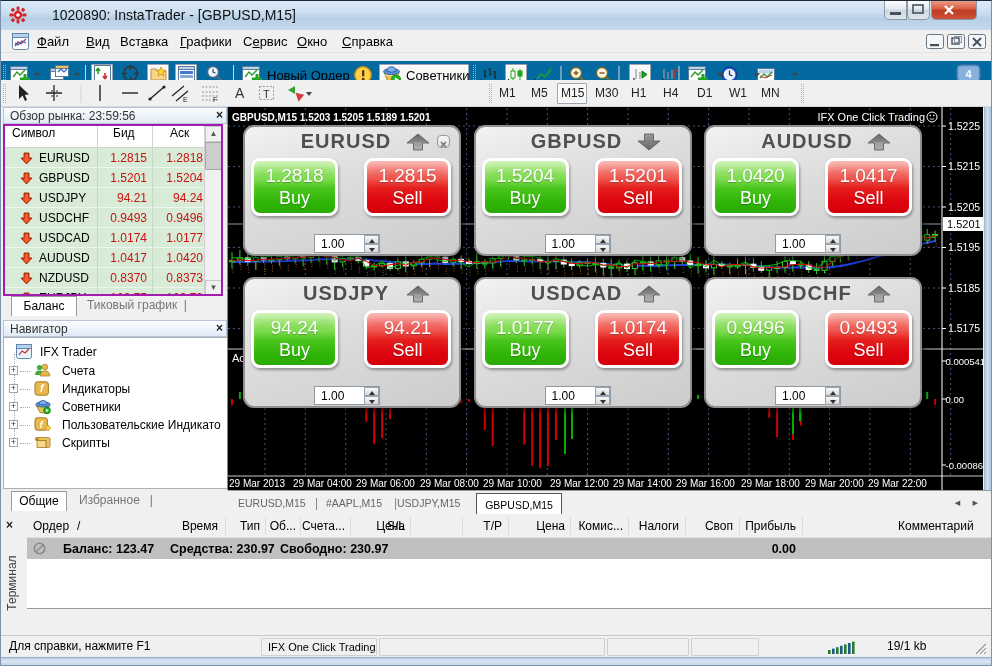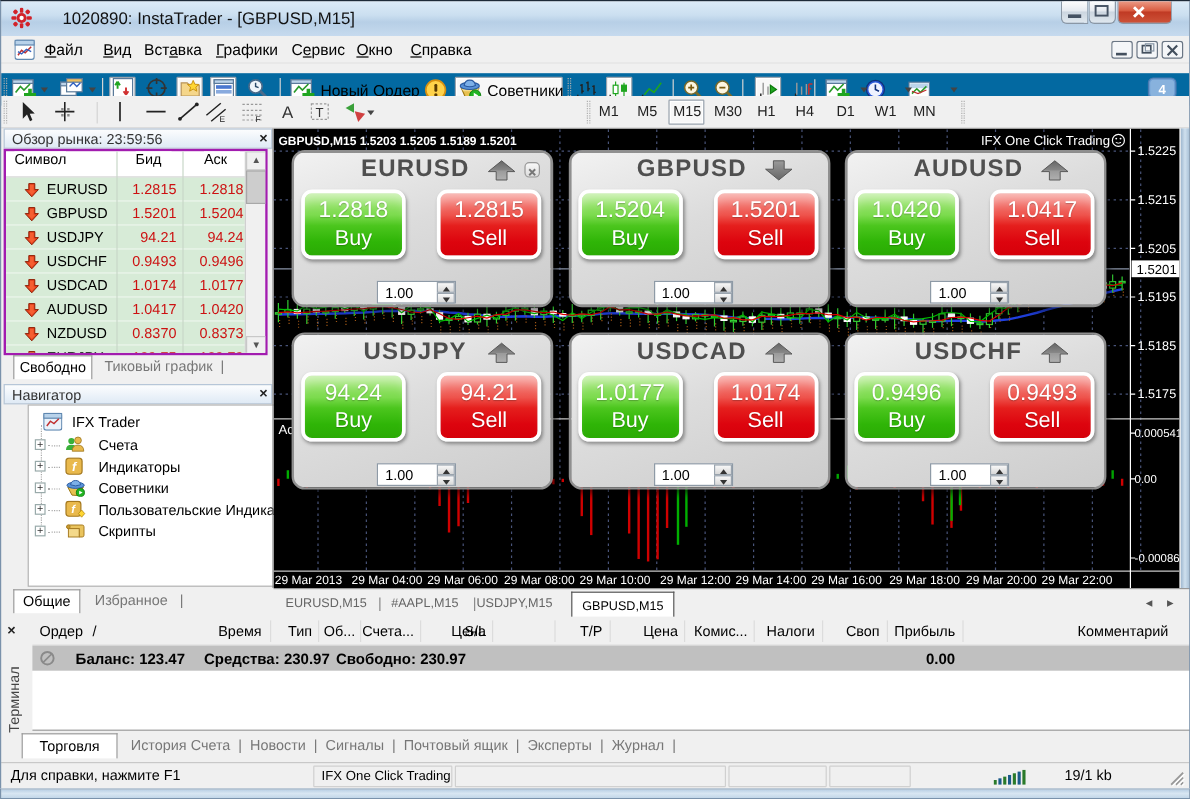--- a/index.html
+++ b/index.html
@@ -33,21 +33,21 @@
 .mwrow{position:absolute;left:0;width:201px;height:20px;background:#d7ebd7;border-bottom:1px solid #eef7ee;}
 .mwsym{position:absolute;left:34px;top:3px;font-size:12px;color:#000;}
 .mwv{position:absolute;top:3px;font-size:12px;color:#cc1111;text-align:right;}
 .colsep{position:absolute;top:0;bottom:0;width:1px;background:#c8d8c8;}
 .sb{position:absolute;right:0;top:0;width:17px;height:170px;background:#f0f0f0;border-left:1px solid #d0d0d0;}
 .sbbtn{position:absolute;left:0;width:17px;height:16px;background:#f0f0f0;border:1px solid #c8c8c8;color:#555;font-size:8px;text-align:center;line-height:14px;}
 .sbthumb{position:absolute;left:0;top:16px;width:17px;height:28px;background:#cdcdcd;border:1px solid #a8a8a8;}
 .tabbar{position:absolute;font-size:12px;color:#777;}
 .tabactive{position:absolute;background:#fff;border:1px solid #9a9a9a;border-bottom:none;color:#000;font-size:12px;text-align:center;}
 #nav{left:3px;top:320px;width:224px;height:192px;background:#f0f0f0;}
-#navtree{position:absolute;left:0;top:17px;width:252px;height:152px;background:#fff;border:1px solid #b0b0b0;font-size:12px;overflow:hidden;margin-left:20px;}
+#navtree{position:absolute;left:0;top:17px;width:252px;height:152px;background:#fff;border:1px solid #b0b0b0;font-size:12px;overflow:hidden;}
 .ti{position:absolute;left:36px;color:#000;white-space:nowrap;}
 .plus{position:absolute;left:5px;width:9px;height:9px;border:1px solid #9aa;background:#fff;font-size:9px;line-height:7px;text-align:center;color:#333;}
 
 #chartwrap{left:228px;top:107px;width:755px;height:383px;}
 #chartborder{left:227px;top:107px;width:1px;height:383px;background:#888;}
 
 .tp{position:absolute;width:218px;height:131px;background:linear-gradient(160deg,#f2f2f2 0%,#dcdcdc 45%,#cccccc 100%);border:2px solid #8f8f8f;border-radius:11px;box-shadow:2px 3px 5px rgba(0,0,0,0.55);}
 .tptitle{position:absolute;top:3px;width:100%;text-align:center;font-size:20px;font-weight:bold;color:#4f4f4f;letter-spacing:1px;padding-right:12px;}
 .btn{position:absolute;top:31px;width:87px;height:58px;border-radius:9px;border:3px solid #fff;box-shadow:1px 2px 3px rgba(0,0,0,0.35);}
 .btn .p{position:absolute;top:4px;width:100%;text-align:center;font-size:19px;color:#fff;text-shadow:0 1px 1px rgba(0,0,0,0.25);}
@@ -418,21 +418,21 @@
           <div class="mwv" style="left:118px;width:80px">129.79</div>
         </div>
 <div class="colsep" style="left:92px"></div>
         <div class="colsep" style="left:147px"></div>
 <div class="sb">
           <div class="sbbtn" style="top:0">▲</div>
           <div class="sbthumb"></div>
           <div class="sbbtn" style="bottom:0">▼</div>
         </div>
 </div>
-<div class="tabactive" style="left:8px;top:189px;width:66px;height:20px;padding-top:2px">Свободно</div>
+<div class="tabactive" style="left:8px;top:189px;width:66px;height:20px;padding-top:2px">Баланс</div>
 <div class="tabbar" style="left:84px;top:191px">Тиковый график&nbsp;&nbsp;|</div>
 </div>
 <div id="nav" class="abs">
 <div class="panelhdr">Навигатор</div>
       <div class="phx">×</div>
 <div id="navtree">
 <div style="position:absolute;left:10px;top:16px;width:1px;height:92px;border-left:1px dotted #aaa"></div>
 <svg style="position:absolute;left:12px;top:6px" width="16" height="15" viewBox="0 0 16 15">
           <rect x="0.5" y="0.5" width="15" height="14" rx="2" fill="#eaf2fa" stroke="#5f87b0"></rect>
           <rect x="0.5" y="0.5" width="15" height="4" fill="#b8d2ea" stroke="#5f87b0"></rect>
@@ -1191,24 +1191,20 @@
         <svg style="position:absolute;left:6px;top:4px" width="13" height="13" viewBox="0 0 13 13">
           <circle cx="6.5" cy="6.5" r="5.2" fill="none" stroke="#8a8a8a" stroke-width="1.6"></circle>
           <path d="M3 10 L10 3" stroke="#8a8a8a" stroke-width="1.4"></path>
         </svg>
         <div style="position:absolute;left:36px;top:4px;font-size:12.5px">Баланс: 123.47</div>
         <div style="position:absolute;left:143px;top:4px;font-size:12.5px">Средства: 230.97</div>
         <div style="position:absolute;left:253px;top:4px;font-size:12.5px">Свободно: 230.97</div>
         <div style="position:absolute;left:720px;top:4px;width:49px;text-align:right;font-size:12.5px">0.00</div>
       </div>
 <div id="twhite"></div>
-<div id="ttabs">
-<div class="tabactive" style="left:-9px;top:1px;width:80px;height:21px;padding-top:3px">Торговля</div>
-<div style="position:absolute;left:82px;top:4px">История Счета&nbsp;&nbsp;|&nbsp;&nbsp;Новости&nbsp;&nbsp;|&nbsp;&nbsp;Сигналы&nbsp;&nbsp;|&nbsp;&nbsp;Почтовый ящик&nbsp;&nbsp;|&nbsp;&nbsp;Эксперты&nbsp;&nbsp;|&nbsp;&nbsp;Журнал&nbsp;&nbsp;|</div>
-</div>
 </div>
 <div id="statusbar" class="abs">
 <div style="position:absolute;left:8px;top:3px">Для справки, нажмите F1</div>
 <div class="scell" style="left:260px;width:116px;padding:1px 0 0 6px;white-space:nowrap;font-size:11px;padding-top:2px">IFX One Click Trading</div>
 <div class="scell" style="left:378px;width:226px;"></div>
 <div class="scell" style="left:606px;width:82px;"></div>
 <div class="scell" style="left:690px;width:68px;"></div>
 <svg style="position:absolute;left:827px;top:4px" width="28" height="14" viewBox="0 0 28 14">
 <rect x="0" y="10.0" width="2.6" height="4.0" fill="#2a7a2a"></rect>
 <rect x="4" y="8.6" width="2.6" height="5.4" fill="#1a5a8a"></rect>

